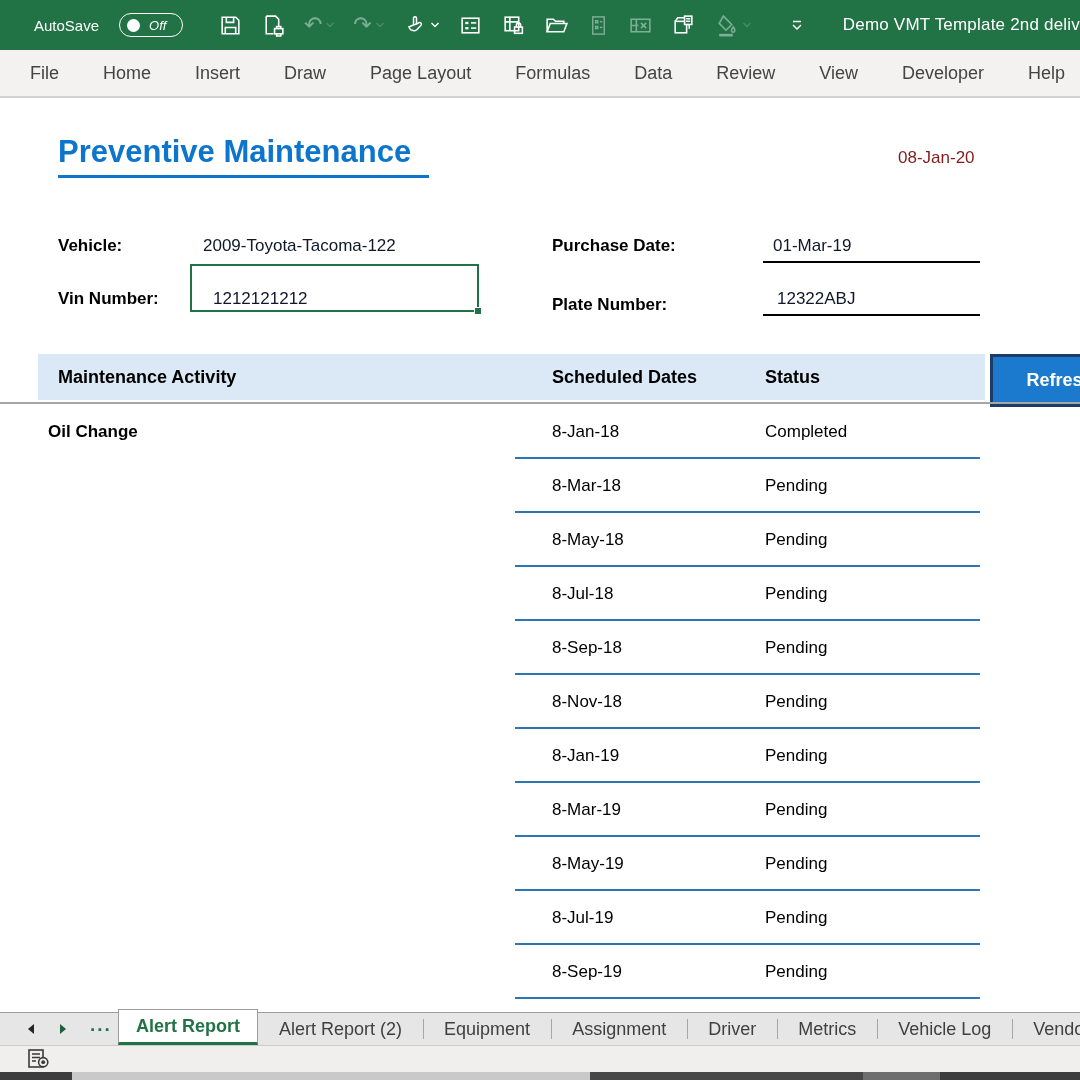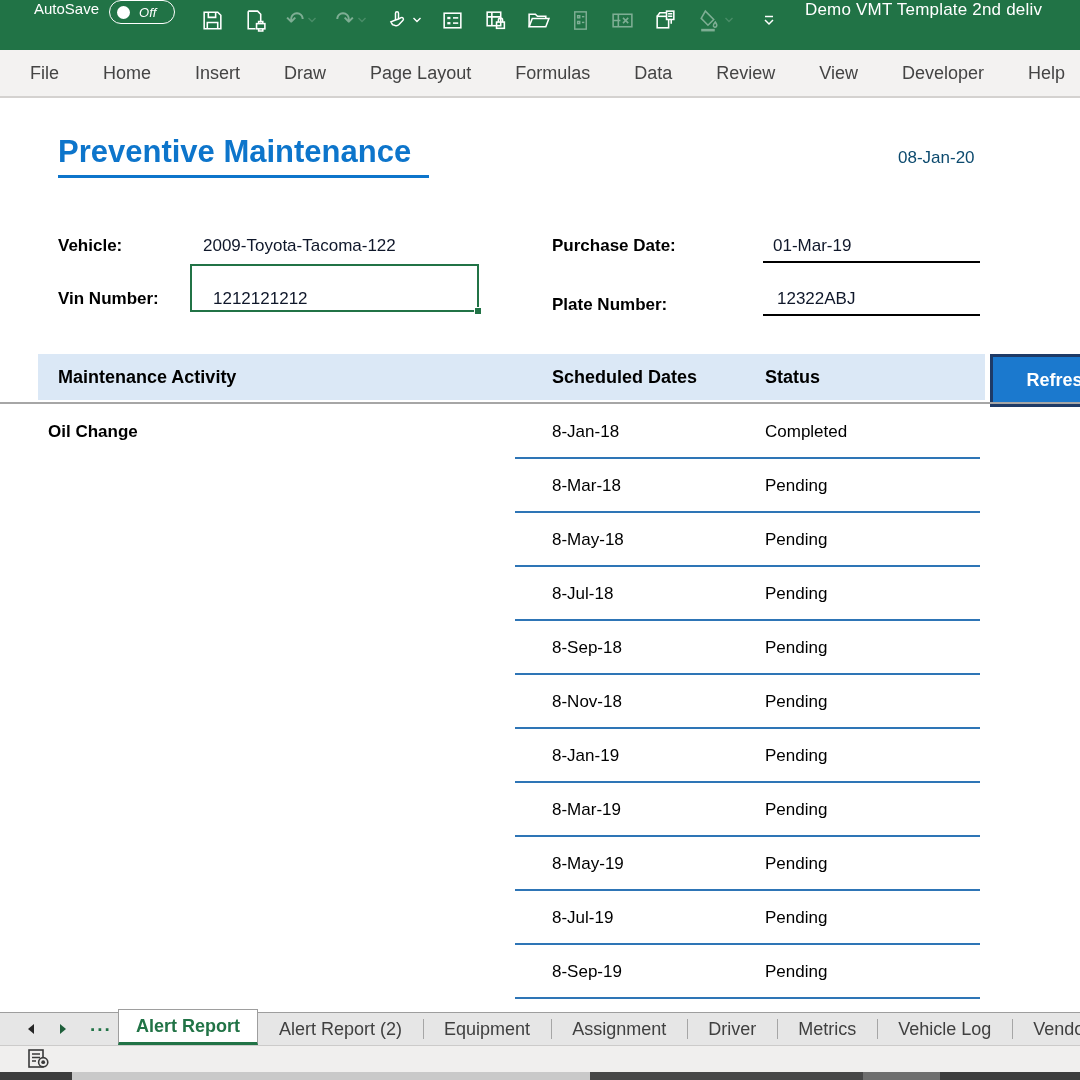--- a/index.html
+++ b/index.html
@@ -1,21 +1,21 @@
 <!DOCTYPE html>
 <html><head>
 <meta charset="utf-8">
 <style>
   * { margin:0; padding:0; box-sizing:border-box; }
   html,body { width:1080px; height:1080px; overflow:hidden; }
   body { font-family:"Liberation Sans","DejaVu Sans",sans-serif; background:#fff; position:relative; }
 
   
   .titlebar { position:absolute; top:0; left:0; width:1080px; height:50px; background:#217346;
-              display:flex; align-items:flex-start; color:#fff; }
+              display:flex; align-items:center; color:#fff;gap:10px; }
   .autosave-label { font-size:15px; margin-left:34px; white-space:nowrap; }
   .toggle { width:66px; height:24px; border:1.6px solid #fff; border-radius:13px;
             display:flex; align-items:center; margin-left:10px; padding:0 7px; gap:9px; cursor:default; }
   .toggle-dot { width:13px; height:13px; border-radius:50%; background:#fff; flex:0 0 auto; }
   .toggle-text { font-size:13px;font-style:italic; }
   .qat { display:flex; align-items:center; margin-left:16px; }
   .qat-btn { height:40px; padding:0 9px; display:flex; align-items:center; justify-content:center; }
   .qat-btn.dim svg, .qat-btn.dim .glyph { opacity:.42; }
   .glyph { font-size:22px; line-height:1; color:#fff; }
   .chev { margin-left:3px; display:flex; align-items:center; }
@@ -27,21 +27,21 @@
   .ribbon { position:absolute; top:50px; left:0; width:1080px; height:48px; background:#f3f2f1;
             display:flex; align-items:center; border-bottom:2px solid #d4d2d0; }
   .ribbon-tab { font-size:18px; color:#444; padding:0 22px; height:100%;
                 display:flex; align-items:center; white-space:nowrap; }
   .ribbon-tab:first-child { margin-left:8px; }
 
   
   .content { position:absolute; top:100px; left:0; width:1080px; height:912px; background:#fff; }
   .page-title { position:absolute; left:58px; top:34px; font-size:31px; font-weight:bold;
                 color:#0d75cb; padding:0 18px 5px 0; border-bottom:3.5px solid #0d75cb; white-space:nowrap; }
-  .report-date { position:absolute; left:898px; top:48px; font-size:17px; color:#0c4a6e; }
+  .report-date { position:absolute; left:898px; top:48px; font-size:17px; color:#7f1d1d; }
 
   .flabel { position:absolute; font-size:17px; font-weight:bold; color:#000; white-space:nowrap; }
   .fvalue { position:absolute; font-size:17px; color:#0f172a; white-space:nowrap; }
   .u-line { position:absolute; left:763px; width:217px; border-top:2px solid #000; }
 
   .sel-box { position:absolute; left:190px; top:164px; width:289px; height:48px;
              border:2.2px solid #217346; }
   .sel-handle { position:absolute; right:-4.5px; bottom:-4.5px; width:8px; height:8px;
                 background:#217346; border:1.5px solid #fff; }
 

